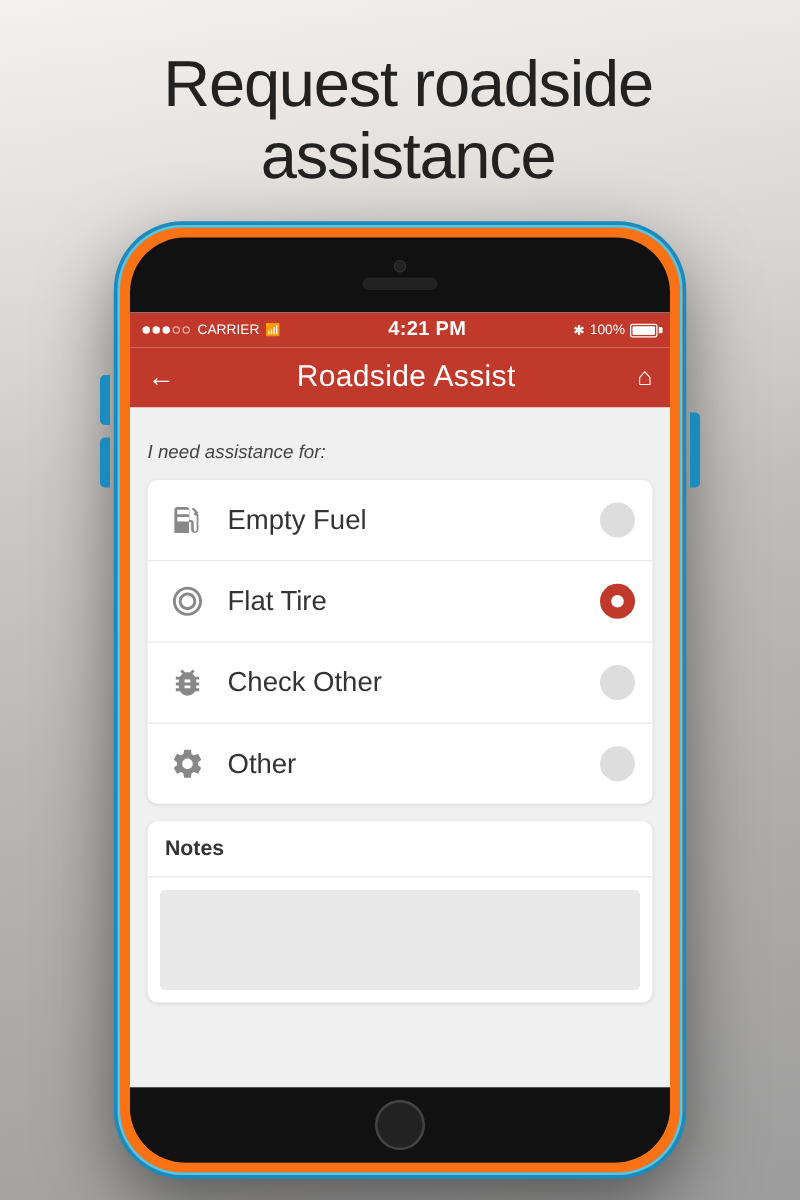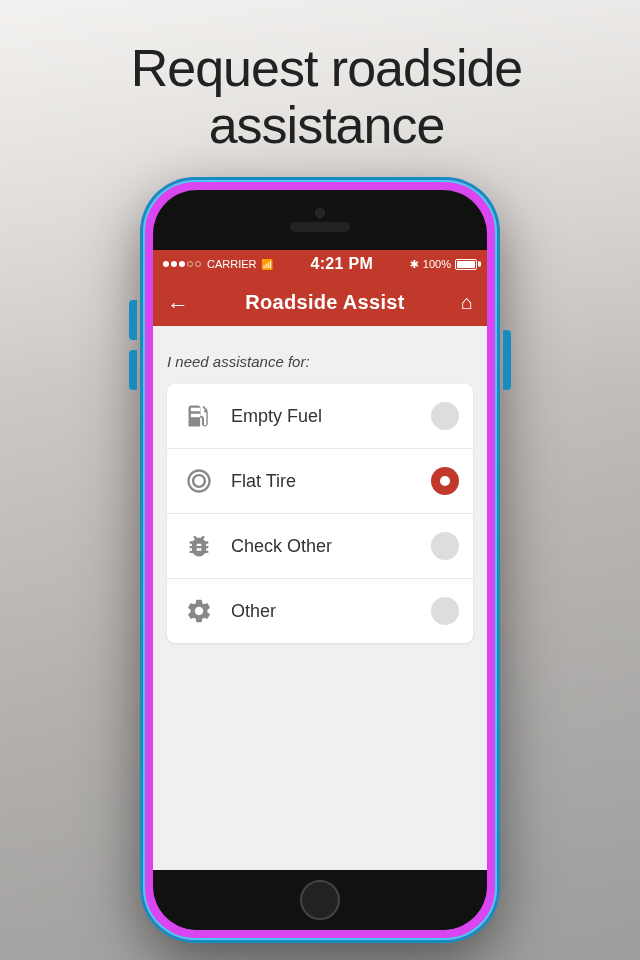--- a/index.html
+++ b/index.html
@@ -41,23 +41,23 @@
       line-height: 1.1;
       letter-spacing: -1px;
     }
 
     
     .phone-outer {
       position: absolute;
       top: 180px;
       left: 50%;
       transform: translateX(-50%);
-      width: 354px;
+      width: 452px;
       height: 760px;
-      background: #d946ef;
+      background: #f97316;
       border-radius: 52px;
       box-shadow:
         0 0 0 3px #1a8bbf,
         0 20px 60px rgba(0,0,0,0.5),
         inset 0 0 0 2px #4dc8f0;
     }
 
     
     .phone-inner {
       position: absolute;
@@ -173,22 +173,22 @@
     }
 
     .nav-back {
       color: white;
       font-size: 22px;
       cursor: pointer;
     }
 
     .nav-title {
       color: white;
-      font-size: 20px;
-      font-weight: 700;
+      font-size: 24px;
+      font-weight: 400;
       letter-spacing: 0.3px;
     }
 
     .nav-home {
       color: white;
       font-size: 20px;
     }
 
     
     .screen-content {
@@ -234,21 +234,21 @@
       margin-right: 14px;
       flex-shrink: 0;
     }
 
     .option-icon svg {
       fill: #888;
     }
 
     .option-label {
       flex: 1;
-      font-size: 18px;
+      font-size: 22px;
       color: #333;
       font-weight: 400;
     }
 
     .option-radio {
       width: 28px; height: 28px;
       border-radius: 50%;
       background: #ddd;
       flex-shrink: 0;
       display: flex;
@@ -426,20 +426,24 @@
               <svg width="28" height="28" viewBox="0 0 24 24" fill="#888">
                 <path d="M19.14,12.94c0.04-0.3,0.06-0.61,0.06-0.94c0-0.32-0.02-0.64-0.07-0.94l2.03-1.58c0.18-0.14,0.23-0.41,0.12-0.61 l-1.92-3.32c-0.12-0.22-0.37-0.29-0.59-0.22l-2.39,0.96c-0.5-0.38-1.03-0.7-1.62-0.94L14.4,2.81c-0.04-0.24-0.24-0.41-0.48-0.41 h-3.84c-0.24,0-0.43,0.17-0.47,0.41L9.25,5.35C8.66,5.59,8.12,5.92,7.63,6.29L5.24,5.33c-0.22-0.08-0.47,0-0.59,0.22L2.74,8.87 C2.62,9.08,2.66,9.34,2.86,9.48l2.03,1.58C4.84,11.36,4.8,11.69,4.8,12s0.02,0.64,0.07,0.94l-2.03,1.58 c-0.18,0.14-0.23,0.41-0.12,0.61l1.92,3.32c0.12,0.22,0.37,0.29,0.59,0.22l2.39-0.96c0.5,0.38,1.03,0.7,1.62,0.94l0.36,2.54 c0.05,0.24,0.24,0.41,0.48,0.41h3.84c0.24,0,0.44-0.17,0.47-0.41l0.36-2.54c0.59-0.24,1.13-0.56,1.62-0.94l2.39,0.96 c0.22,0.08,0.47,0,0.59-0.22l1.92-3.32c0.12-0.22,0.07-0.47-0.12-0.61L19.14,12.94z M12,15.6c-1.98,0-3.6-1.62-3.6-3.6 s1.62-3.6,3.6-3.6s3.6,1.62,3.6,3.6S13.98,15.6,12,15.6z"></path>
               </svg>
             </div>
             <span class="option-label">Other</span>
             <div class="option-radio"></div>
           </div>
 
         </div>
 
+        <div class="notes-card">
+          <div class="notes-header">Notes</div>
+          <div class="notes-area"></div>
+        </div>
 
       </div>
     </div>
 
     <div class="phone-bottom">
       <div class="home-btn"></div>
     </div>
   </div>
 </div>
 

